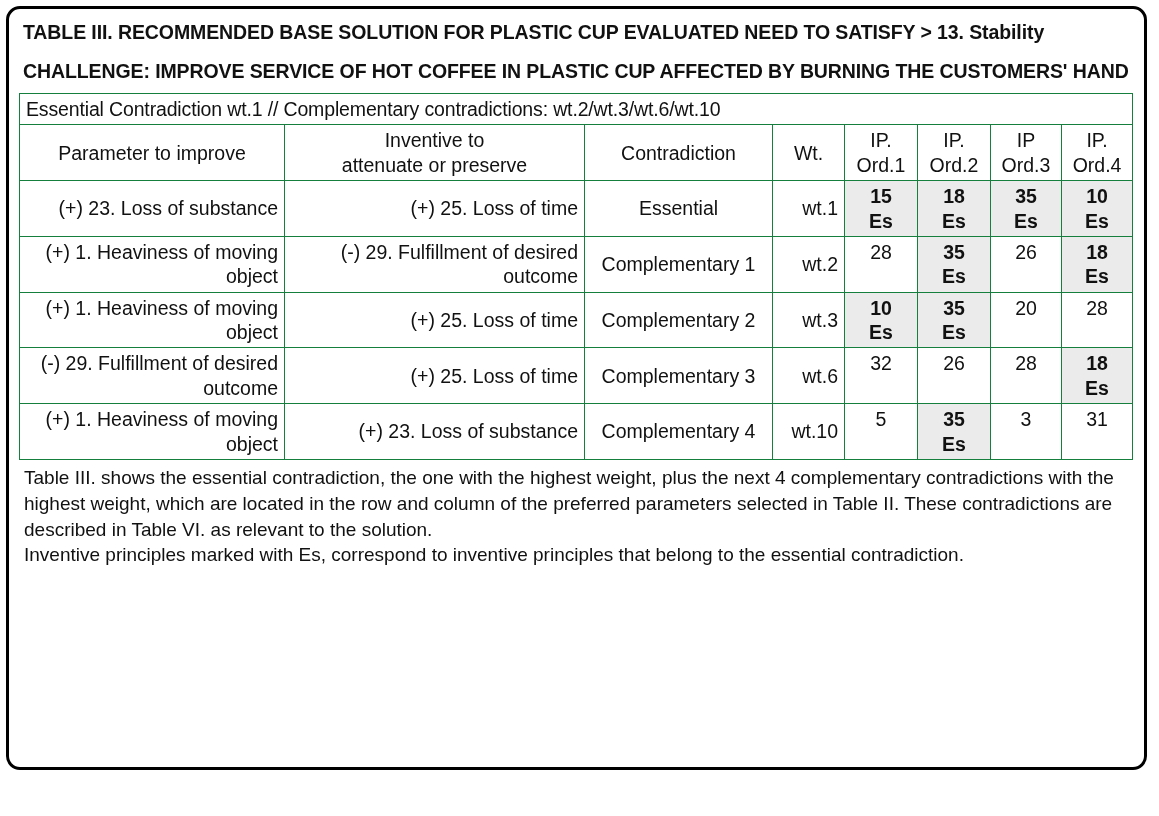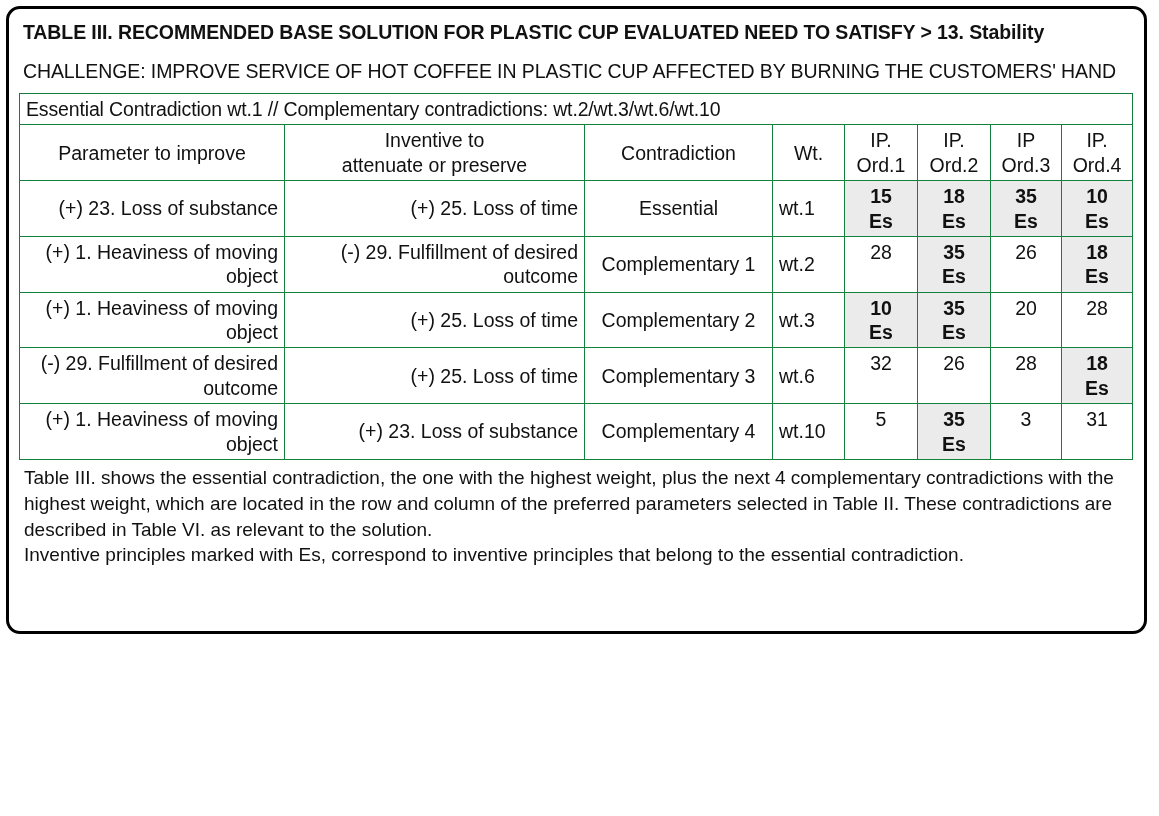--- a/index.html
+++ b/index.html
@@ -12,21 +12,21 @@
     height: 816px;
     font-family: "Liberation Sans", sans-serif;
     color: #111111;
     overflow: hidden;
   }
   #frame {
     position: absolute;
     left: 6px;
     top: 6px;
     width: 1141px;
-    height: 628px;
+    height: 764px;
     box-sizing: border-box;
     border: 3px solid #000000;
     border-radius: 14px;
     background: #ffffff;
     overflow: hidden;
   }
   #inner {
     position: absolute;
     left: 0; top: 0;
     width: 100%;
@@ -36,21 +36,21 @@
   }
 
   .hdr-line {
     font-size: 19.5px;
     line-height: 1.18;
     letter-spacing: -0.1px;
     padding-left: 4px;
     white-space: nowrap;
   }
   .hdr-title { font-weight: bold; margin-bottom: 16px; }
-  .hdr-sub   { font-weight: normal; margin-bottom: 10px; }
+  .hdr-sub   { font-weight: bold; margin-bottom: 10px; }
 
   
   table.main {
     border-collapse: collapse;
     width: 1113px;
     table-layout: fixed;
     margin-top: 8px;
   }
   table.main td, table.main th {
     border: 1px solid #15803d;
@@ -70,21 +70,21 @@
     white-space: nowrap;
   }
   th.colhdr {
     text-align: center;
     font-size: 19.5px;
     line-height: 1.3;
     padding: 7px 4px;
   }
   td.param { text-align: right; padding-left: 8px; }
   td.ctr   { text-align: center; }
-  td.wt    { text-align: left; }
+  td.wt    { text-align: right; }
   td.ip    { text-align: center; padding: 4px 2px; line-height: 1.22; }
   td.ip.shade { background: #ebebeb; font-weight: bold; }
   .es { display: block; }
 
   
   .note {
     font-size: 19px;
     line-height: 1.36;
     padding: 5px 6px 0 5px;
   }

